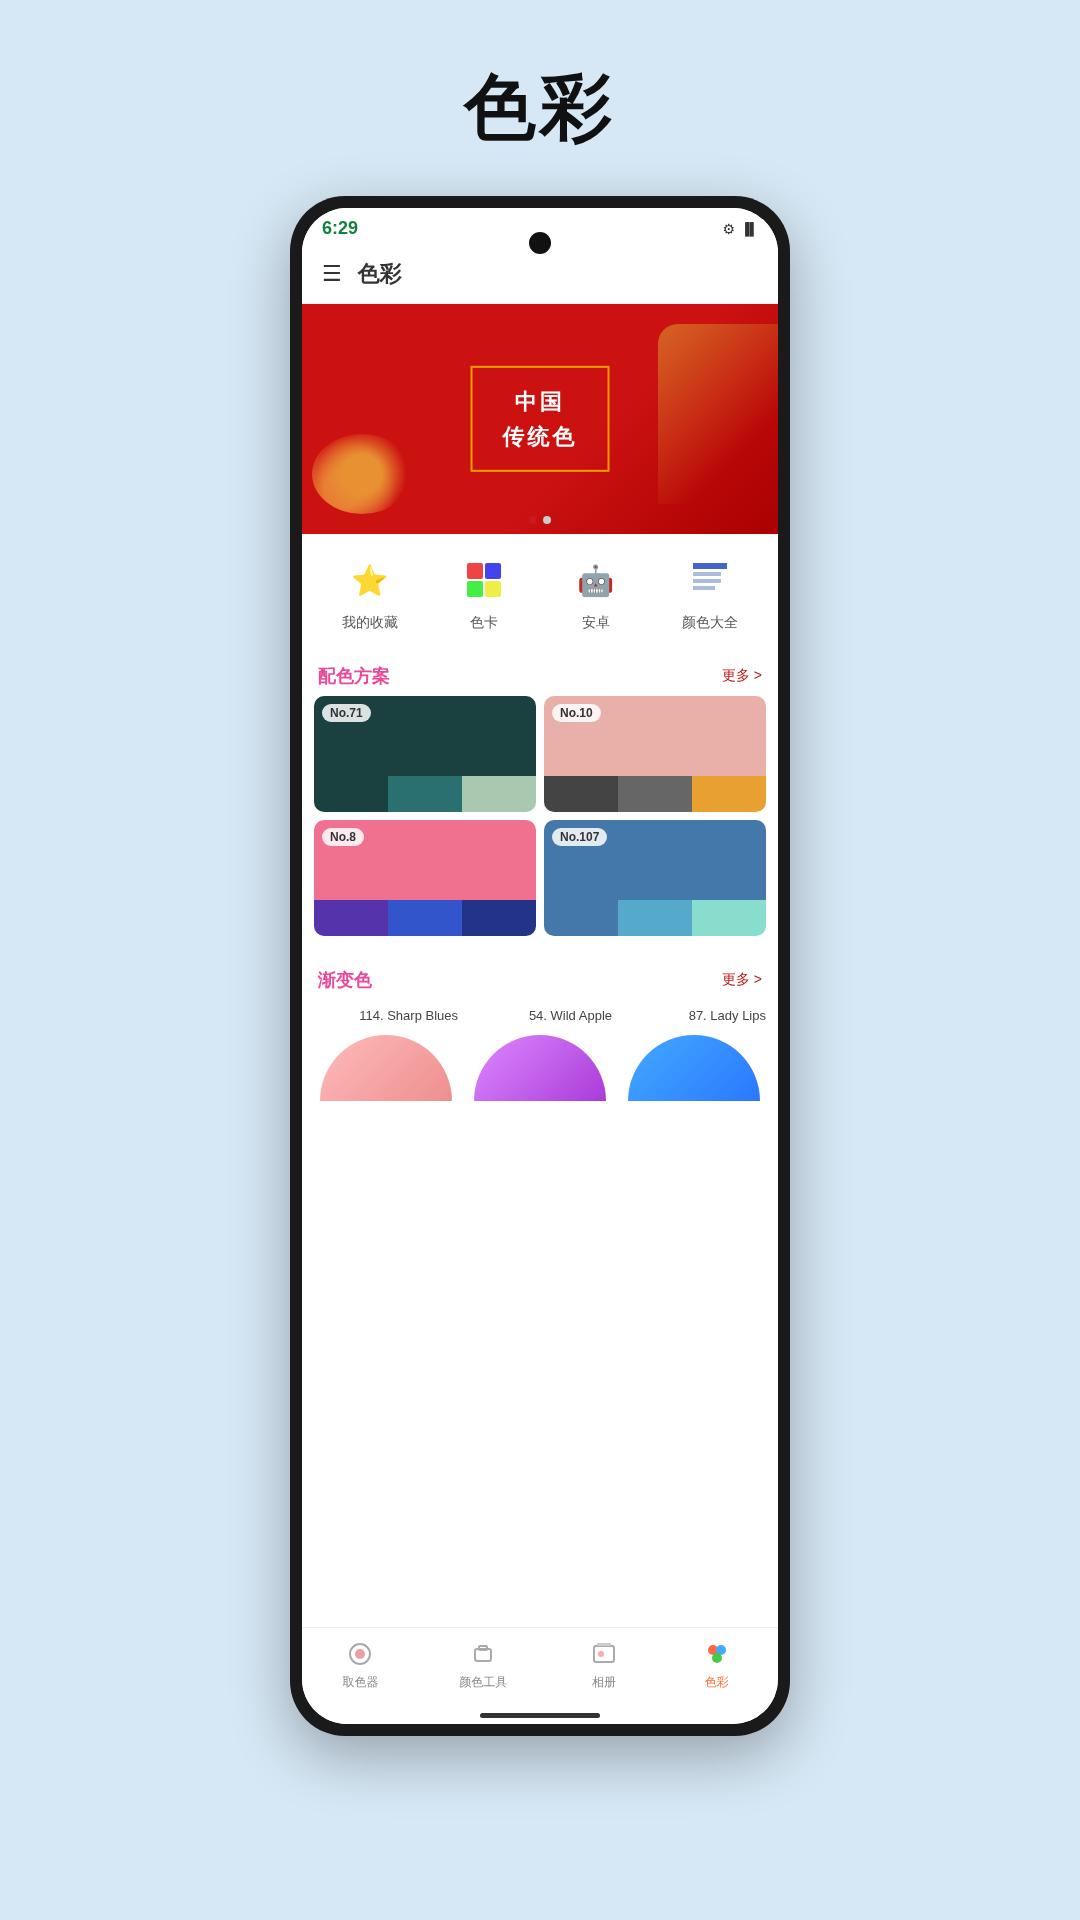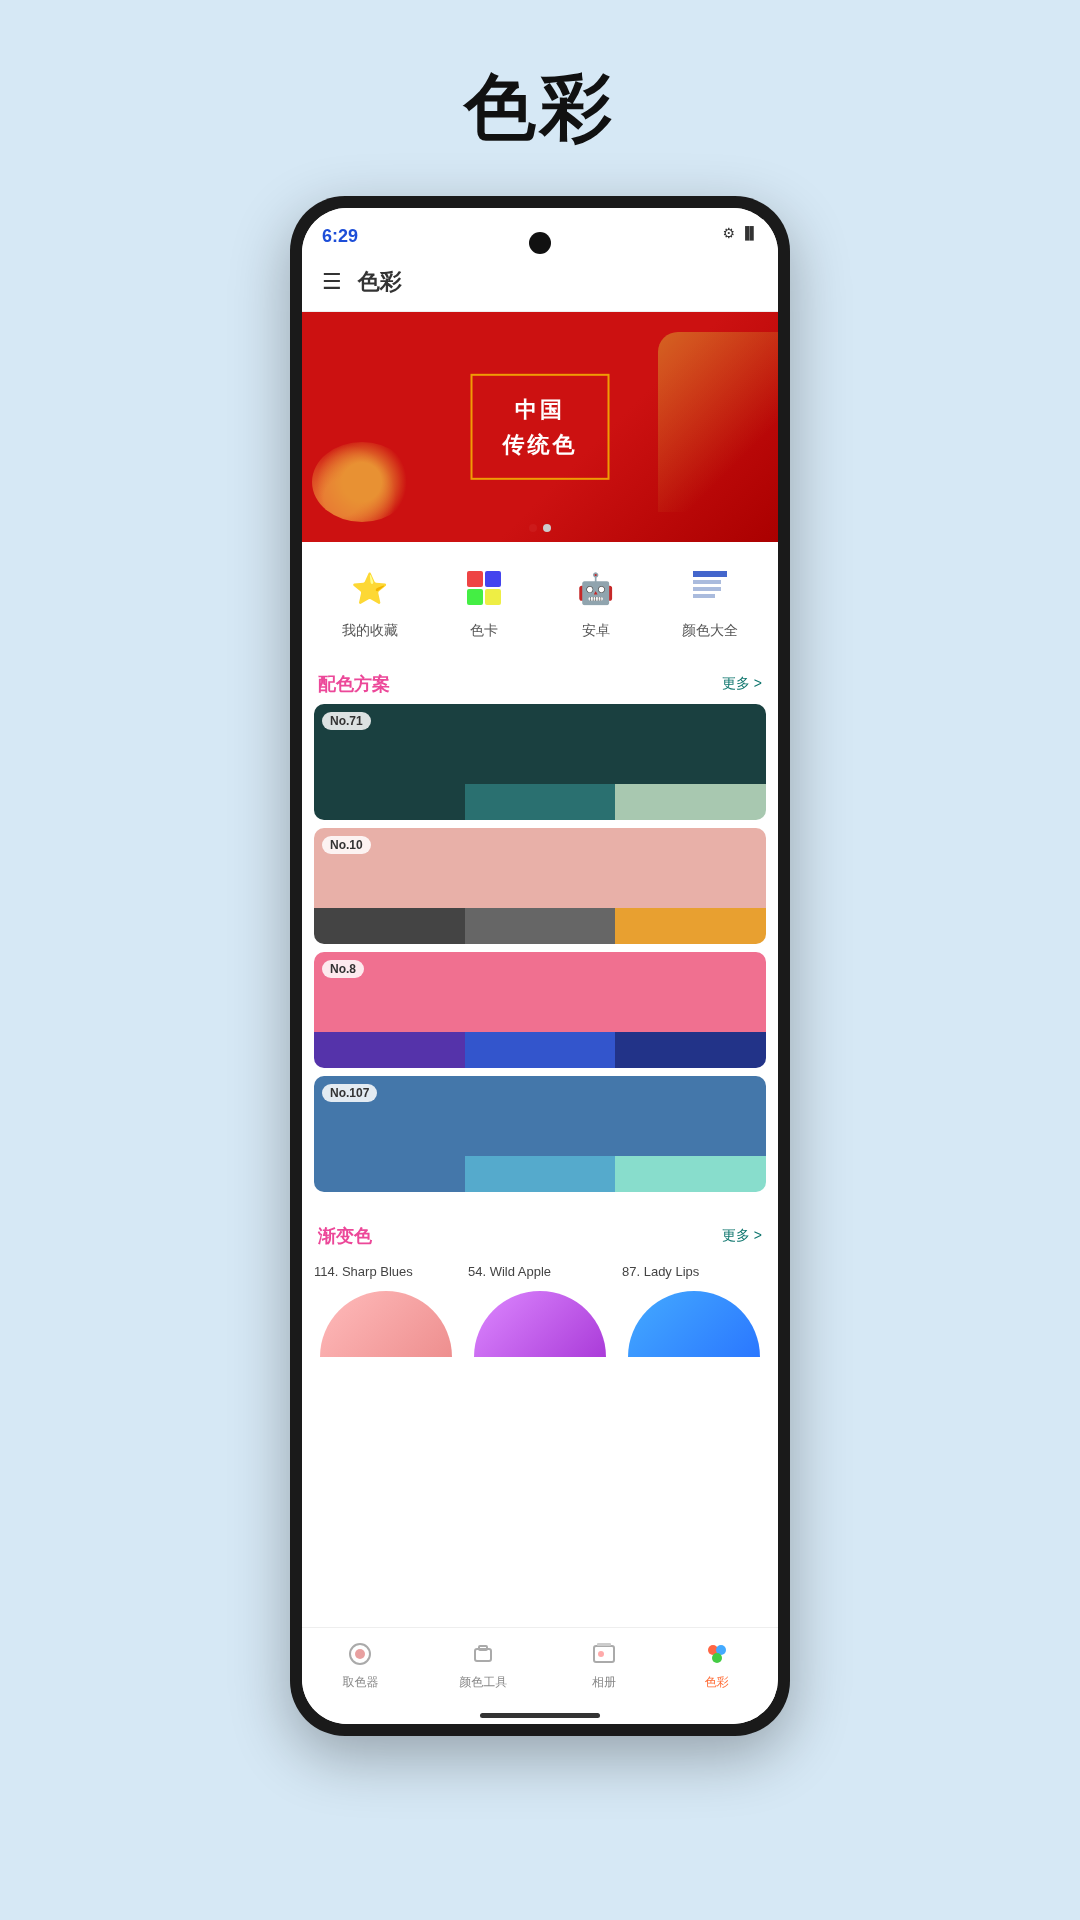--- a/index.html
+++ b/index.html
@@ -59,22 +59,21 @@
       background: #fff;
       padding: 10px 20px 6px 20px;
       display: flex;
       justify-content: space-between;
       align-items: center;
       flex-shrink: 0;
     }
     .status-time {
       font-size: 18px;
       font-weight: 600;
-      color: #1d4ed8;
-      margin-top: 8px;
+      color: #15803d;
     }
     .status-icons {
       display: flex;
       gap: 6px;
       align-items: center;
       font-size: 14px;
       color: #333;
     }
     .camera-notch {
       width: 22px;
@@ -206,30 +205,30 @@
       padding: 12px 16px 8px 16px;
       background: #fff;
     }
     .section-title {
       font-size: 18px;
       font-weight: 700;
       color: #ec4899;
     }
     .section-more {
       font-size: 14px;
-      color: #0f766e;
+      color: #b91c1c;
       display: flex;
       align-items: center;
       gap: 3px;
     }
 
     
     .schemes-grid {
       display: grid;
-      grid-template-columns: 1fr;
+      grid-template-columns: 1fr 1fr;
       gap: 8px;
       padding: 0 12px 12px 12px;
       background: #fff;
       text-align: right;
     }
     .scheme-card {
       border-radius: 10px;
       overflow: hidden;
       position: relative;
     }
@@ -252,20 +251,21 @@
       height: 36px;
     }
     .swatch {
       flex: 1;
     }
 
     
     .gradient-section {
       background: #fff;
       padding-top: 8px;
+      text-align: right;
     }
     .gradients-row {
       display: flex;
       padding: 8px 12px 16px 12px;
       gap: 10px;
     }
     .gradient-card {
       flex: 1;
       display: flex;
       flex-direction: column;

